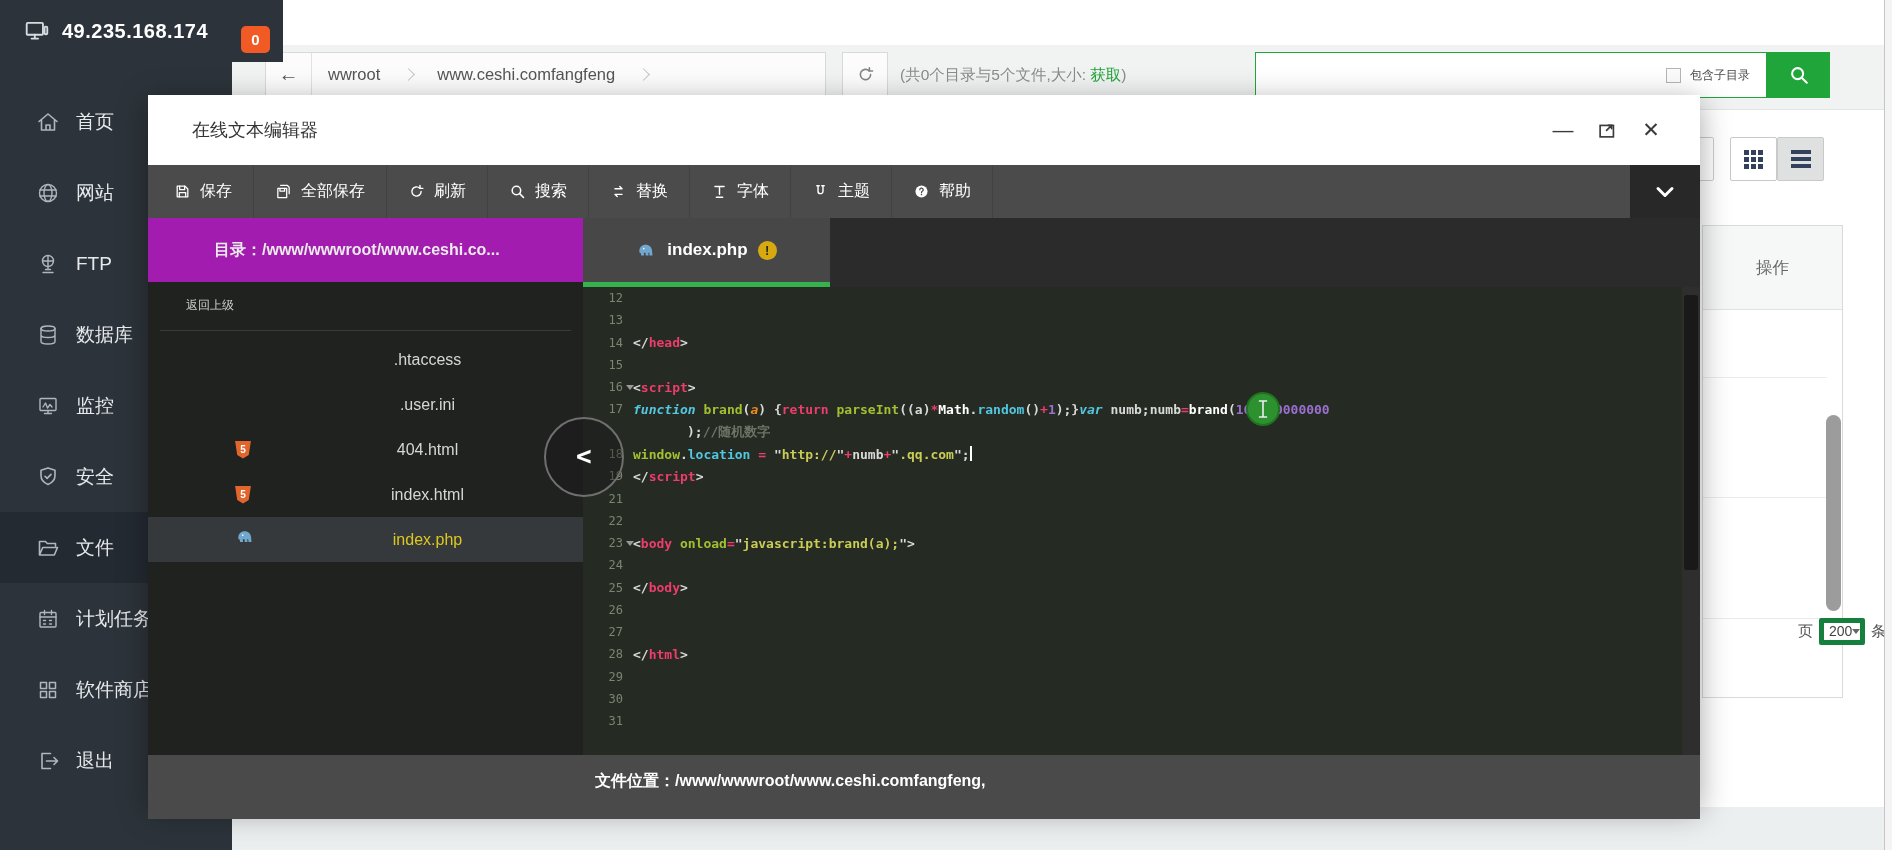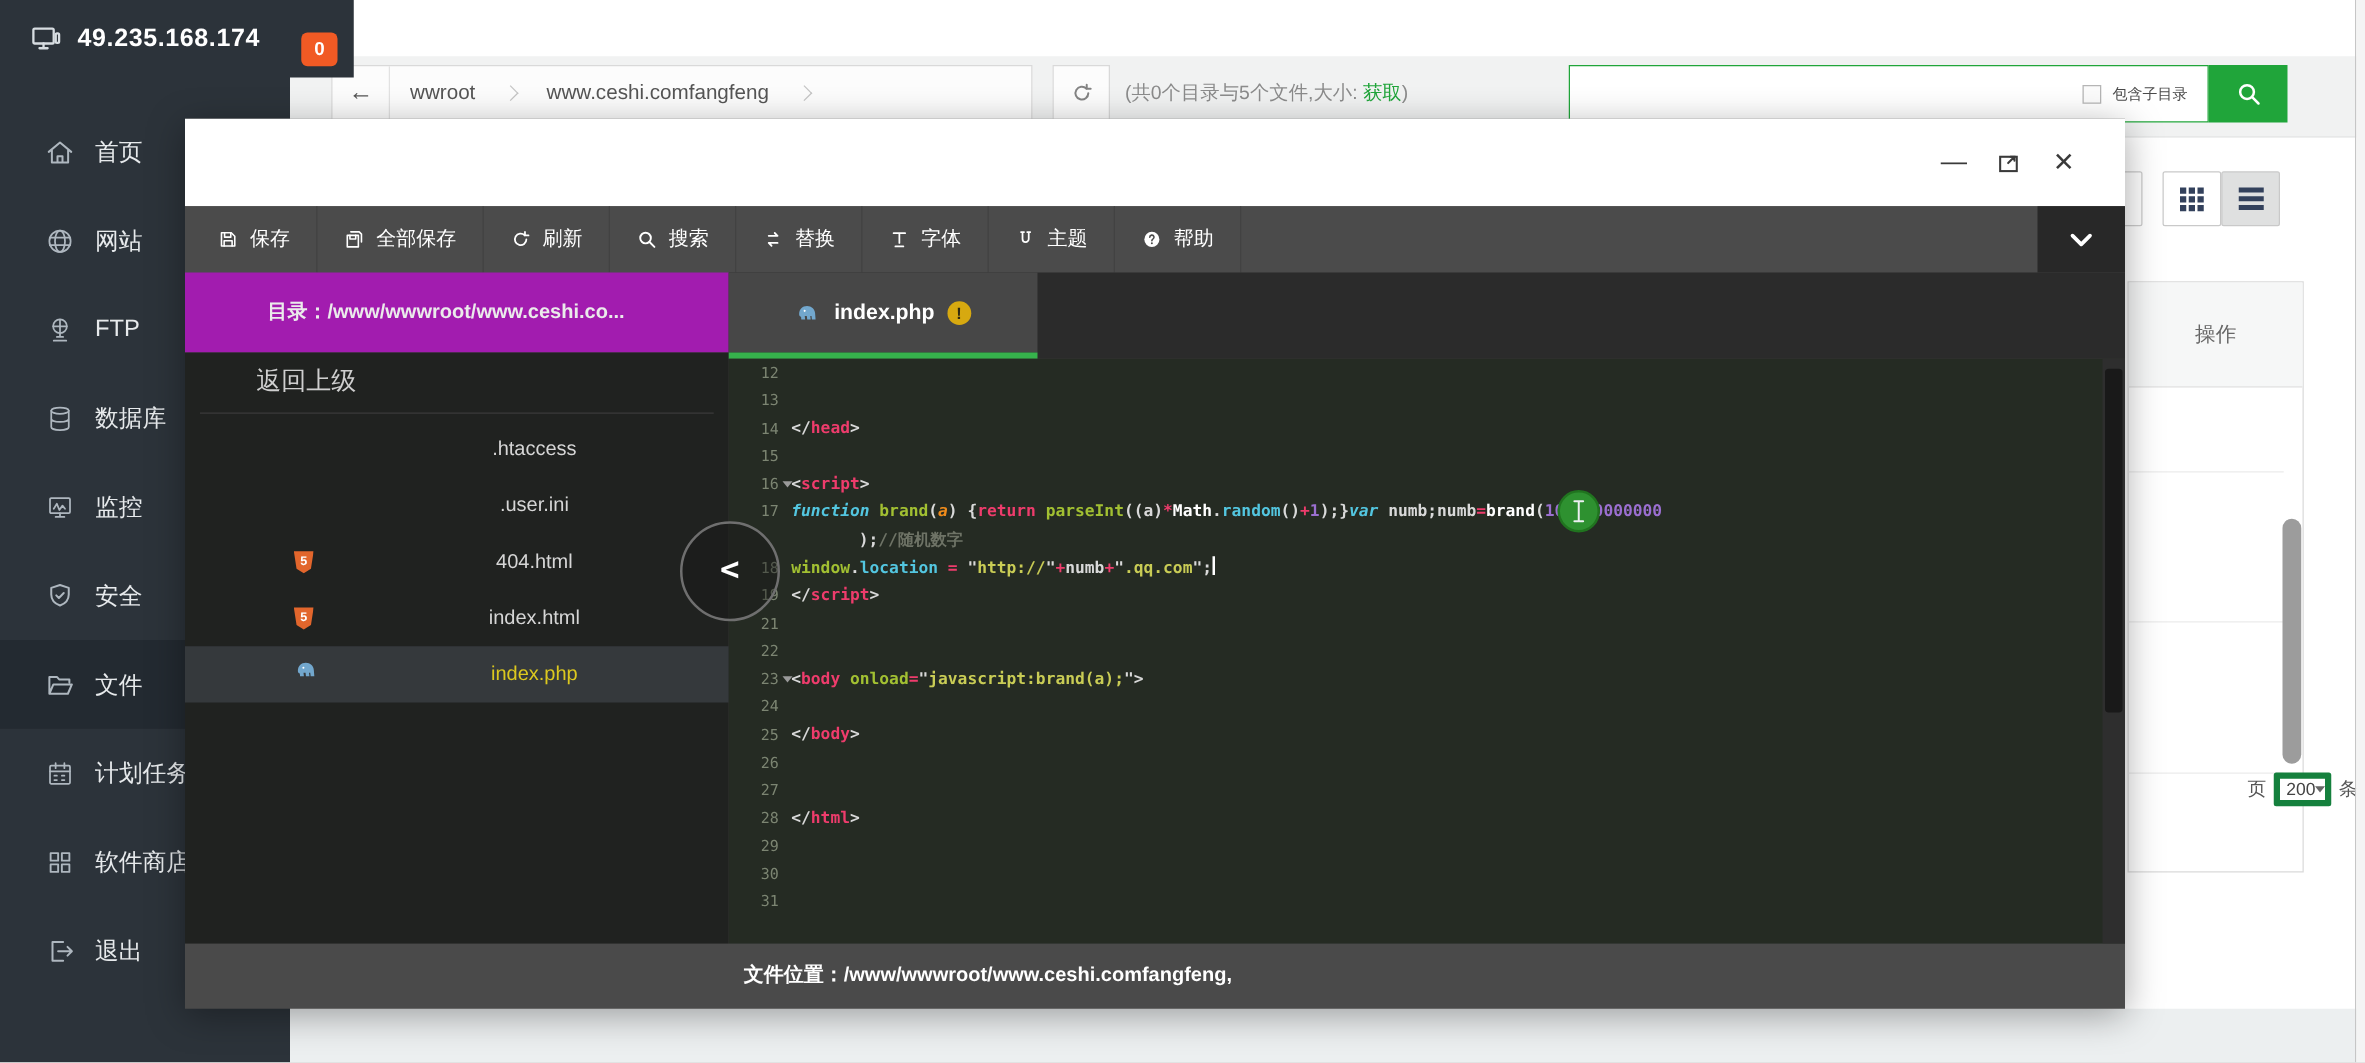--- a/index.html
+++ b/index.html
@@ -66,21 +66,21 @@
   .toolbar { position:absolute; left:0; top:70px; width:1552px; height:53px; background:#4b4b4b; display:flex; align-items:stretch; }
   .tbtn { display:flex; align-items:center; padding:0 21px; color:#fff; font-size:16px; cursor:pointer; border-left:1px solid #424242; white-space:nowrap; }
   .tbtn:first-child { border-left:none; padding-left:26px;}
   .tbtn svg { width:17px; height:17px; margin-right:9px; }
   .tbfill { flex:1; border-left:1px solid #424242; }
   .tbchevron { width:70px; background:#282828; display:flex; align-items:center; justify-content:center; color:#fff; cursor:pointer; }
   .tbchevron svg { width:24px; height:24px; }
 
   .dirhead { position:absolute; left:0; top:123px; width:435px; height:64px; background:#a21caf; color:#ebebeb; font-size:16px; font-weight:bold; line-height:64px; padding-left:66px; white-space:nowrap; overflow:hidden; }
   .tree { position:absolute; left:0; top:187px; width:435px; height:473px; background:#202220; }
-  .tr-up { height:46px; line-height:46px; padding-left:57px; color:#cfcfcf; font-size:20px; cursor:pointer; }
+  .tr-up { height:46px; line-height:46px; padding-left:38px; color:#cfcfcf; font-size:12px; cursor:pointer; }
   .tr-div { height:1px; background:#3a3a3a; margin:2px 12px 6px 12px; }
   .tr-item { position:relative; height:45px; line-height:45px; padding-left:124px; color:#d6d6d6; font-size:16px; cursor:pointer; white-space:nowrap;text-align:center;}
   .tr-item.active { background:#35393c; color:#dcc81f; }
   .tr-ico { position:absolute; left:87px; top:50%; transform:translateY(-50%); }
   .html5 { width:16px; height:18px; background:#e2662c; clip-path:polygon(0 0,100% 0,86% 80%,50% 100%,14% 80%); color:#fff; font-size:10px; font-weight:bold; display:flex; align-items:center; justify-content:center; }
   .eleph { width:21px; height:18px; }
 
   .tabstrip { position:absolute; left:435px; top:123px; width:1117px; height:69px; background:#2b2b2b; }
   .etab { position:absolute; left:0; top:0; width:247px; height:64px; background:#474747; display:flex; align-items:center; justify-content:center; gap:10px; cursor:pointer; }
   .etab .lbl { color:#fff; font-size:17px; font-weight:bold; }
@@ -95,21 +95,21 @@
   .ctext { margin-left:10px; }
   .crow.wrap .ctext { margin-left:64px; }
   .tk-w{color:#d9d9d9}.tk-wb{color:#ffffff}.tk-tag{color:#ee3c6c}.tk-kw{color:#53c6e0}
   .tk-kwi{color:#53c6e0;font-style:italic}.tk-fn{color:#a2c032}.tk-par{color:#ef8b1b;font-style:italic}
   .tk-op{color:#ee3c6c}.tk-num{color:#9b6fd0}.tk-str{color:#c9cc55}.tk-cm{color:#6e7366}
   .caret { display:inline-block; width:2px; height:15px; background:#fff; vertical-align:-2px; }
 
   .escroll { position:absolute; left:1534px; top:192px; width:18px; height:468px; background:#2e2e2e; }
   .ethumb { position:absolute; left:2px; top:8px; width:14px; height:275px; background:#191919; border-radius:3px; cursor:grab; }
 
-  .statusbar { position:absolute; left:0; top:660px; width:1552px; height:51px; background:#4a4a4a; color:#fff; font-size:16px; font-weight:bold; line-height:52px; padding-left:447px; white-space:nowrap; }
+  .statusbar { position:absolute; left:0; top:660px; width:1552px; height:64px; background:#4a4a4a; color:#fff; font-size:16px; font-weight:bold; line-height:52px; padding-left:447px; white-space:nowrap; }
 
   .collapser { left:544px; top:417px; width:80px; height:80px; border:2px solid #6f6f6f; border-radius:50%; background:rgba(22,22,22,.4); z-index:55; cursor:pointer; }
   .collapser .ch { position:absolute; left:30px; top:22px; color:#fff; font-size:26px; font-weight:bold; font-family:"DejaVu Sans Mono",monospace; }
 
   .greencursor { left:1246px; top:392px; width:34px; height:34px; border-radius:50%; background:#2e9130; border:2px solid #20741f; z-index:70; display:flex; align-items:center; justify-content:center; }
   .greencursor svg { width:14px; height:22px; }
 
   .gridico { display:grid; grid-template-columns:repeat(3,5px); grid-template-rows:repeat(3,5px); gap:2px; }
   .gridico i { background:#33415c; }
   .listico { display:flex; flex-direction:column; gap:3px; }
@@ -274,20 +274,21 @@
       </div>
   </div>
   <div class="abs side-ext"></div>
   <div class="abs badge">0</div>
 
   <div class="abs edgeline"></div>
   <div class="abs edgestrip"></div>
 
   <div class="abs modal">
     <div class="titlebar">
+      <div class="mtitle">在线文本编辑器</div>
       <div class="winctl" style="left:1398px">―</div>
       <div class="winctl" style="left:1442px">
         <svg viewBox="0 0 24 24" fill="none" stroke="currentColor" stroke-width="1.8" stroke-linecap="round">
             <rect x="4.5" y="7" width="14.5" height="12.5"></rect>
             <path d="M11.5 12.5L17 7M13.5 7H17v3.5"></path>
           </svg>
       </div>
       <div class="winctl" style="left:1486px">✕</div>
     </div>
 

